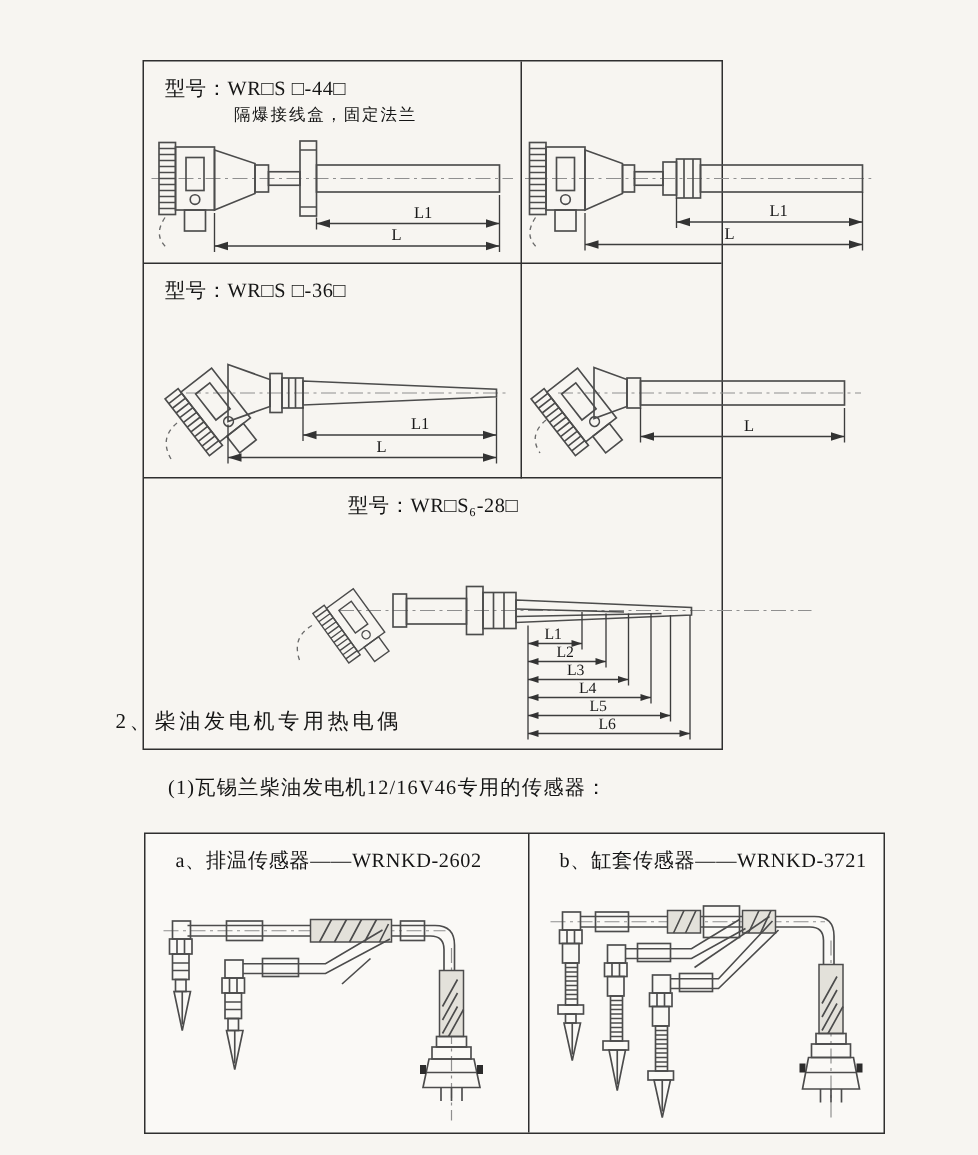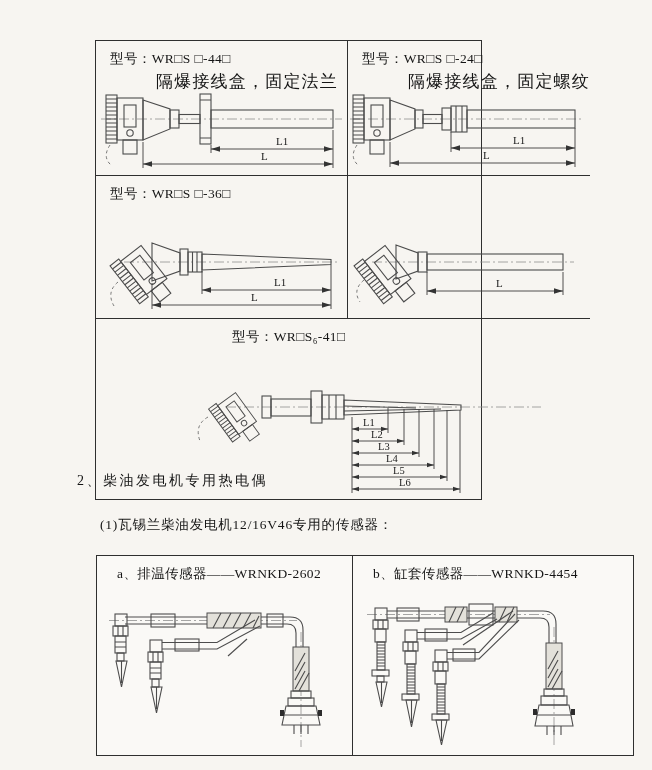--- a/index.html
+++ b/index.html
@@ -17,27 +17,27 @@
     display:grid;
     grid-template-columns:252px 1fr;
     grid-template-rows:135px 143px 1fr;
     margin-top:25px;
   }
   .cell{position:relative}
   .cell.bR{border-right:1.4px solid #2f2f2f}
   .cell.bB{border-bottom:1.4px solid #2f2f2f}
   .cell.wide{grid-column:1/3}
   .cap{padding:8px 0 0 14px;font-size:13.5px;line-height:1.5;white-space:nowrap;letter-spacing:.4px}
-  .cap .desc{display:block;padding-left:46px;font-size:17px;letter-spacing:1.2px}
+  .cap .desc{display:block;padding-left:46px;font-size:11px;letter-spacing:1.2px}
   .cell.wide .cap{padding-left:136px}
   .cell svg{position:absolute;left:0;bottom:0;display:block}
   #heading{position:absolute;left:77px;top:472px;font-size:14px;letter-spacing:2.5px}
-  #subheading{position:absolute;left:100px;top:516px;font-size:13.5px;letter-spacing:.8px}
+  #subheading{position:absolute;left:112px;top:516px;font-size:13.5px;letter-spacing:.8px}
   #sensorBox{
-    left:96px;top:555px;width:538px;height:201px;
+    left:96px;top:555px;width:494px;height:201px;
     display:grid;grid-template-columns:256px 1fr;
     background:#faf9f6;
   }
   .sCap{padding:9px 0 0 20px;font-size:13.5px;letter-spacing:.4px;white-space:nowrap}
   
   .ln{stroke:#4c4c4c;fill:none;stroke-width:1.1}
   .cl{stroke:#8f8f8f;fill:none;stroke-width:.8;stroke-dasharray:10 3 2 3}
   .dsh{stroke:#6a6a6a;fill:none;stroke-width:.9;stroke-dasharray:3 3}
   .dim{stroke:#3d3d3d;fill:none;stroke-width:.9}
   .ar{fill:#333;stroke:none}
@@ -91,24 +91,20 @@
       <path class="ar" d="M115 64l9 -2.8v5.6z"></path>
         <path class="ar" d="M237 64l-9 -2.8v5.6z"></path>
       <path class="ar" d="M47 79l9 -2.8v5.6z"></path>
         <path class="ar" d="M237 79l-9 -2.8v5.6z"></path>
       <text x="180" y="60">L1</text>
       <text x="165" y="75">L</text>
     </svg>
   </div>
 
   <div class="cell bB">
-    <div class="cap">
-      <span>型号：</span><span>WR□S □-24□</span>
-      <span class="desc">隔爆接线盒，固定螺纹</span>
-    </div>
     <svg width="233" height="90" viewBox="0 0 233 90">
       <line class="cl" x1="2" y1="34" x2="236" y2="34"></line>
       <use href="#th-head" transform="translate(5,34)"></use>
       <path class="dsh" d="M9 60 q-8 12 1 20"></path>
       <g class="ln">
         <polygon points="42,15 67,24 67,44 42,55"></polygon>
         <rect x="67" y="25" width="8" height="18"></rect>
         <rect x="75" y="29.5" width="19" height="9"></rect>
         <rect x="94" y="23" width="9" height="22"></rect>
         <rect x="103" y="21" width="16" height="26"></rect>
@@ -178,21 +174,21 @@
         <line x1="79" y1="63" x2="215" y2="63"></line>
       </g>
       <path class="ar" d="M79 63l9 -2.8v5.6z"></path>
         <path class="ar" d="M215 63l-9 -2.8v5.6z"></path>
       <text x="148" y="59">L</text>
     </svg>
   </div>
 
   <div class="cell wide">
     <div class="cap">
-      <span>型号：</span><span>WR□S₆-41□</span>
+      <span>型号：</span><span>WR□S₆-28□</span>
     </div>
     <svg width="487" height="132" viewBox="0 0 487 132">
       <line class="cl" x1="130" y1="40" x2="445" y2="40"></line>
       <use href="#th-head" transform="translate(150,40) rotate(-36) scale(0.85) translate(-37,0)"></use>
       <path class="dsh" d="M112 50 q-14 8 -8 24"></path>
       <g class="ln">
         <rect x="166" y="29" width="9" height="22"></rect>
         <rect x="175" y="32" width="40" height="17"></rect>
         <rect x="215" y="24" width="11" height="32"></rect>
         <rect x="226" y="28" width="22" height="24"></rect>
@@ -284,21 +280,21 @@
         <rect x="191" y="111" width="26" height="8"></rect>
         <polygon points="189,119 219,119 223,138 185,138"></polygon>
         <path d="M187 128h34M197 138v9M204 138v9M211 138v9"></path>
         <rect class="scw" x="183" y="123" width="4" height="6"></rect>
         <rect class="scw" x="221" y="123" width="4" height="6"></rect>
       </g>
     </svg>
   </div>
 
   <div class="cell">
-    <div class="sCap">b、缸套传感器——WRNKD-4454</div>
+    <div class="sCap">b、缸套传感器——WRNKD-3721</div>
     <svg width="236" height="168" viewBox="0 0 236 168">
       <line class="cl" x1="14" y1="27.5" x2="197" y2="27.5"></line>
       <line class="cl" x1="201" y1="40" x2="201" y2="160"></line>
       <g class="ln">
 
         <path d="M34 24 H190 q13 0 13 13 V56"></path>
         <path d="M34 31 H187 q9 0 9 9 V56"></path>
         <rect x="44" y="21" width="22" height="13"></rect>
         <rect class="braid" x="92" y="20" width="22" height="15"></rect>
         <path d="M96 35l7-15M104 35l7-15"></path>

